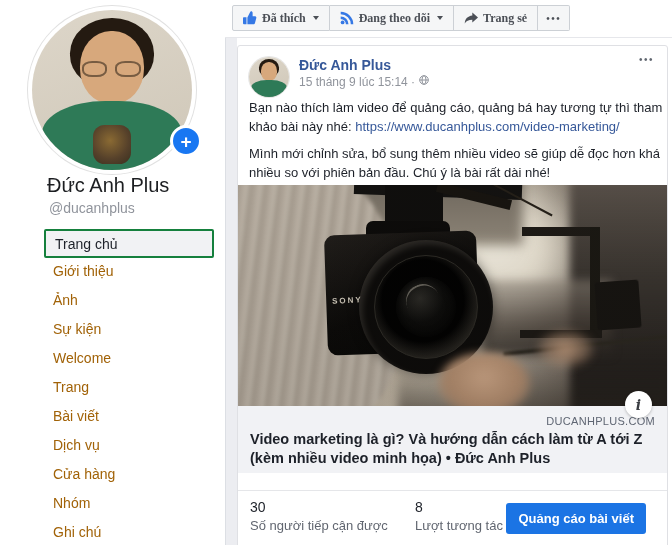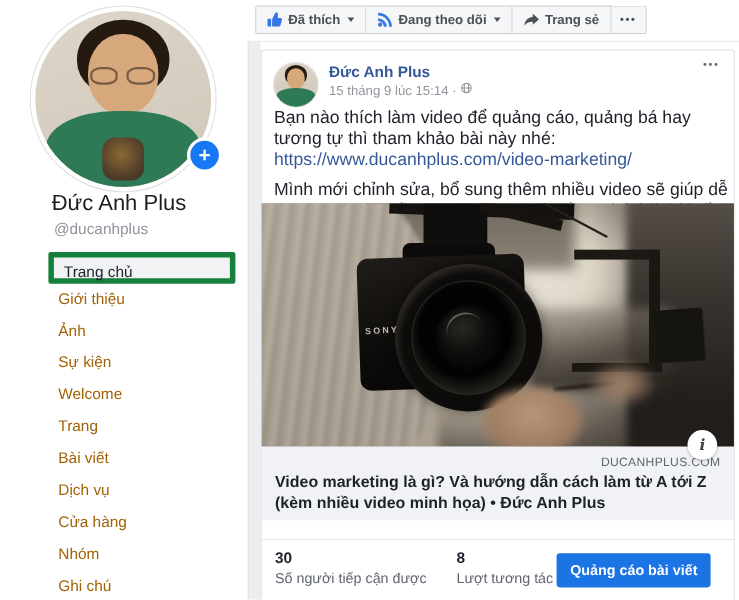--- a/index.html
+++ b/index.html
@@ -2,21 +2,21 @@
 <html><head>
 <meta charset="utf-8">
 <style>
   * { margin:0; padding:0; box-sizing:border-box; }
   html,body { width:672px; height:545px; overflow:hidden; background:#fff;
     font-family:"Liberation Sans","DejaVu Sans",sans-serif; color:#1d2129; }
 
   
   .header-band { position:absolute; left:0; top:0; right:0; height:37px; background:#fff; }
   .header-divider { position:absolute; left:0; top:37px; right:0; height:1px; background:#e6e7eb; }
-  .toolbar { position:absolute; left:232px; top:5px; display:flex; }
+  .toolbar { position:absolute; left:232px; top:5px; display:flex;font-family:Liberation Serif, serif; }
   .tb-btn { height:26px; display:flex; align-items:center; gap:5px; padding:0 10px;
     background:#f5f6f7; border:1px solid #ccd0d5; border-left-width:0;
     font-size:12px; font-weight:bold; color:#4b4f56; cursor:pointer; white-space:nowrap; }
   .tb-btn:first-child { border-left-width:1px; border-radius:2px 0 0 2px; }
   .tb-btn:last-child { border-radius:0 2px 2px 0; }
   .caret { width:0; height:0; border-left:3.5px solid transparent; border-right:3.5px solid transparent;
     border-top:4px solid #4b4f56; margin-left:2px; }
   .tb-more { font-size:10px; letter-spacing:1.5px; padding:0 8px; }
 
   
@@ -39,33 +39,33 @@
 
   .plus-badge { position:absolute; left:170px; top:125px; width:32px; height:32px; border-radius:50%;
     background:#1877f2; border:3px solid #fff; color:#fff; font-size:19px; font-weight:bold;
     display:flex; align-items:center; justify-content:center; line-height:1; z-index:5; cursor:pointer; }
 
   .profile-name { position:absolute; left:47px; top:174px; font-size:20px; color:#1c1e21; }
   .profile-handle { position:absolute; left:49px; top:200px; font-size:14px; color:#90949c; }
 
   .nav { position:absolute; left:44px; top:229px; width:170px; }
   .nav-item { height:29px; line-height:27px; padding-left:9px; font-size:14px; color:#a16207; cursor:pointer; }
-  .nav-item.active { background:#f1f2f4; border:5px solid #15803d; border-radius:2px; color:#1d2129; }
+  .nav-item.active { background:#f1f2f4; border:2px solid #15803d; border-radius:2px; color:#1d2129; }
 
   
   .card { position:absolute; left:237px; top:45px; width:431px; height:505px; background:#fff;
     border:1px solid #dfe0e4; border-radius:3px 3px 0 0; z-index:2; }
 
   .post-avatar { position:absolute; left:11px; top:11px; width:40px; height:40px; border-radius:50%;
     overflow:hidden; box-shadow:0 0 0 1px rgba(0,0,0,.1); cursor:pointer; }
   .post-author { position:absolute; left:61px; top:11px; font-size:14px; font-weight:bold; color:#365899; cursor:pointer; }
   .post-time { position:absolute; left:61px; top:29px; font-size:12px; color:#90949c; display:flex; align-items:flex-start; gap:4px; cursor:pointer; }
   .post-more { position:absolute; right:13px; top:8px; font-size:10px; letter-spacing:1.5px; color:#616770; cursor:pointer; }
 
-  .post-body { position:absolute; left:11px; top:52px; width:414px; font-size:16px; line-height:19px; color:#1d2129; }
+  .post-body { position:absolute; left:11px; top:52px; width:414px; font-size:13px; line-height:19px; color:#1d2129; }
   .post-body p { margin-bottom:8px; }
   .post-body a { color:#365899; text-decoration:none; cursor:pointer; }
 
   
   .photo { position:absolute; left:0; top:139px; width:429px; height:221px; overflow:hidden; cursor:pointer; background:#8d8477; }
   .photo div { position:absolute; }
   .ph-base { inset:0; background:linear-gradient(100deg,#978c7e 0%,#b3a796 28%,#c9bfae 52%,#6e655c 80%,#3e3933 100%); }
   .ph-light { left:150px; top:-20px; width:210px; height:170px; border-radius:50%;
     background:radial-gradient(closest-side,#f8f3e7 0%,#efe8d8 45%,rgba(239,232,216,0) 100%); filter:blur(9px); }
   .ph-topleft { left:95px; top:-10px; width:190px; height:70px; background:linear-gradient(180deg,#6e675d,#958c7e); filter:blur(6px); }
@@ -110,21 +110,21 @@
   .preview-domain { font-size:11px; color:#5f6673; letter-spacing:.3px;text-align:right; }
   .preview-title { margin-top:3px; font-size:14.5px; font-weight:bold; color:#1d2129; line-height:19px; }
   .info-circle { position:absolute; right:15px; top:345px; width:27px; height:27px; border-radius:50%;
     background:#fff; box-shadow:0 1px 3px rgba(0,0,0,.25); display:flex; align-items:center; justify-content:center;
     font-family:"DejaVu Serif","Liberation Serif",serif; font-style:italic; font-weight:bold; font-size:14px; color:#3a3d42; cursor:pointer; }
 
   
   .stats { position:absolute; left:0; top:444px; width:429px; height:60px; border-top:1px solid #e5e6e9; }
   .stat { position:absolute; top:8px; }
   .stat-reach { left:12px; } .stat-inter { left:177px; }
-  .stat-value { font-size:14px; font-weight:bold; color:#1d2129; }
+  .stat-value { font-size:14px; font-weight:normal; color:#1d2129; }
   .stat-label { margin-top:3px; font-size:13px; color:#616670; }
   .boost-btn { position:absolute; right:21px; top:12px; height:31px; padding:0 12px; background:#1b74e4;
     border:none; border-radius:3px; color:#fff; font-size:13px; font-weight:bold;
     font-family:"Liberation Sans","DejaVu Sans",sans-serif; cursor:pointer; }
 
   .icon-svg { display:block; }
 </style>
 </head>
 <body>
 

